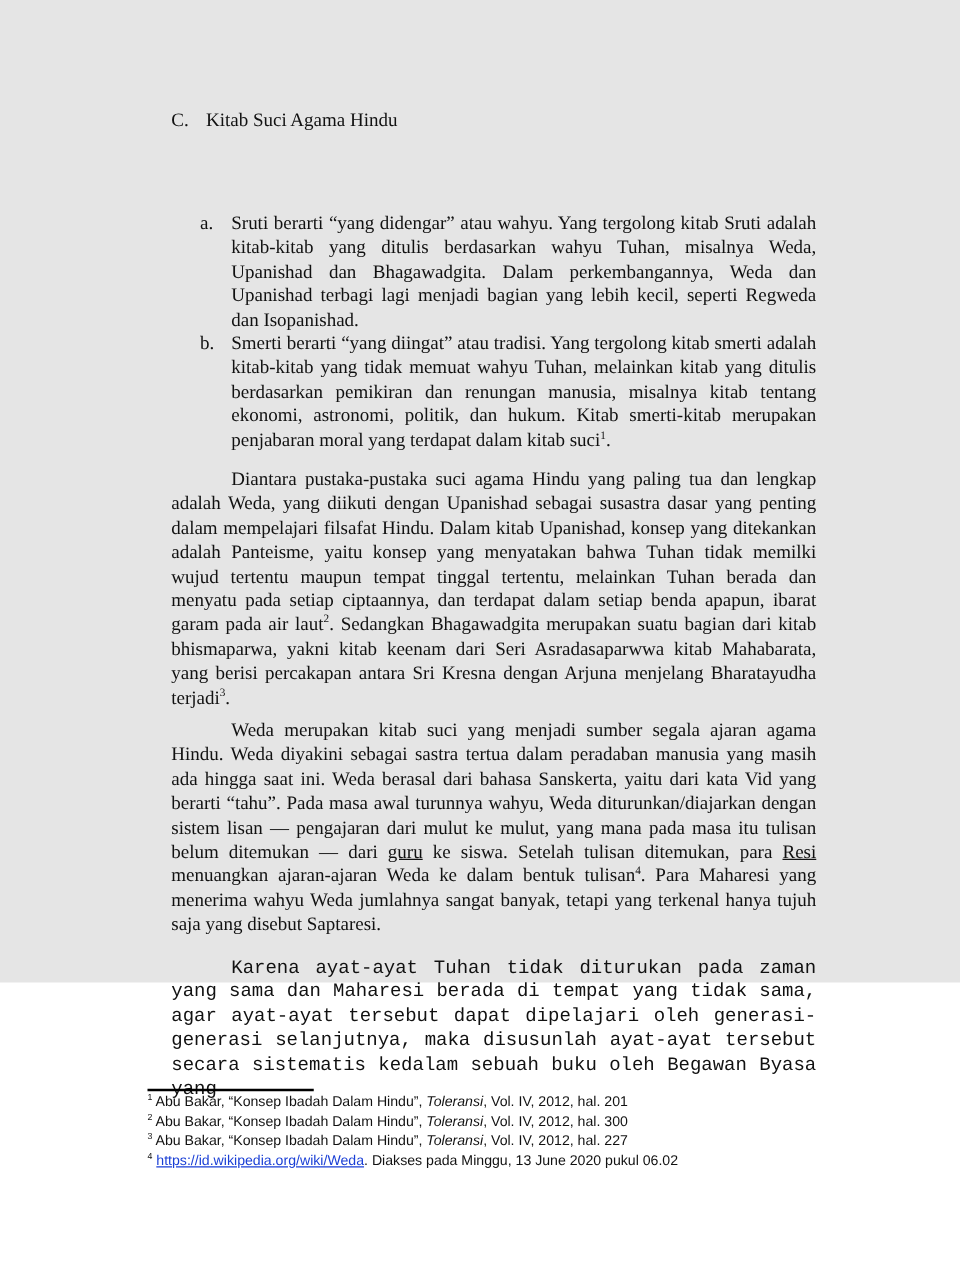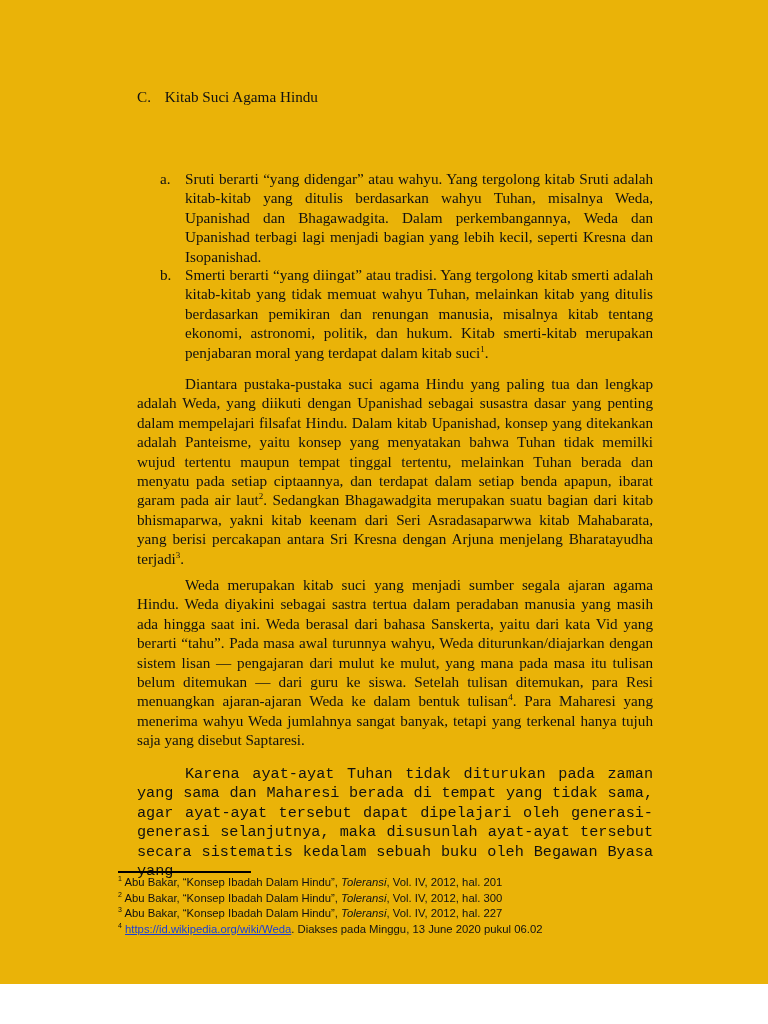--- a/index.html
+++ b/index.html
@@ -1,36 +1,36 @@
 <!DOCTYPE html>
 <html><head>
 <meta charset="utf-8">
 <style>
   html, body { margin: 0; padding: 0; background: #ffffff; }
   body { width: 768px; height: 1024px; position: relative; overflow: hidden; }
-  .page { position: absolute; left: 0; top: 0; width: 768px; height: 984px; background: #eab308; }
+  .page { position: absolute; left: 0; top: 0; width: 768px; height: 786px; background: #e5e5e5; }
   .body-text {
     font-family: "Liberation Serif", "DejaVu Serif", serif;
     font-size: 15.2px;
     color: #111;
     line-height: 19.4px;
   }
   .heading { position: absolute; left: 137px; top: 87px; width: 520px; }
   .heading .num { display: inline-block; width: 24px; }
   .para {
     position: absolute; left: 137px; width: 516px;
     text-align: justify; text-indent: 48px; margin: 0;
   }
   .list-item {
     position: absolute; left: 160px; width: 493px;
   }
   .list-item .marker { position: absolute; left: 0; top: 0; width: 24px; }
   .list-item .text { margin-left: 25px; text-align: justify; }
   sup { font-size: 9px; line-height: 0; vertical-align: super; }
-  .ul { }
+  .ul { text-decoration: underline; }
   .footnote-rule {
     position: absolute; left: 118px; top: 871px; width: 133px; height: 1.5px; background: #000;
   }
   .footnotes {
     position: absolute; left: 118px; top: 875px; width: 560px;
     font-family: "Liberation Sans", "DejaVu Sans", sans-serif;
     font-size: 11.3px; color: #111; line-height: 15.5px;
   }
   .footnotes sup { font-size: 7px; }
   .footnotes a { color: #1a3fd6; text-decoration: underline; }
@@ -41,21 +41,21 @@
 <div class="page">
 
   <div class="heading body-text">
     <span class="num">C.</span>
     <span>Kitab Suci Agama Hindu</span>
   </div>
 
 
   <div class="list-item body-text" style="top:169px;">
     <span class="marker">a.</span>
-    <div class="text">Sruti berarti “yang didengar” atau wahyu. Yang tergolong kitab Sruti adalah kitab-kitab yang ditulis berdasarkan wahyu Tuhan, misalnya Weda, Upanishad dan Bhagawadgita. Dalam perkembangannya, Weda dan Upanishad terbagi lagi menjadi bagian yang lebih kecil, seperti Kresna dan Isopanishad.</div>
+    <div class="text">Sruti berarti “yang didengar” atau wahyu. Yang tergolong kitab Sruti adalah kitab-kitab yang ditulis berdasarkan wahyu Tuhan, misalnya Weda, Upanishad dan Bhagawadgita. Dalam perkembangannya, Weda dan Upanishad terbagi lagi menjadi bagian yang lebih kecil, seperti Regweda dan Isopanishad.</div>
   </div>
 
   <div class="list-item body-text" style="top:265px;">
     <span class="marker">b.</span>
     <div class="text"><span>Smerti berarti “yang diingat” atau tradisi. Yang tergolong kitab smerti adalah kitab-kitab yang tidak memuat wahyu Tuhan, melainkan kitab yang ditulis berdasarkan pemikiran dan renungan manusia, misalnya kitab tentang ekonomi, astronomi, politik, dan hukum. Kitab smerti-kitab merupakan penjabaran moral yang terdapat dalam kitab suci</span><sup>1</sup><span>.</span></div>
   </div>
 
   <p class="para body-text" style="top:374px;"><span>Diantara pustaka-pustaka suci agama Hindu yang paling tua dan lengkap adalah Weda, yang diikuti dengan Upanishad sebagai susastra dasar yang penting dalam mempelajari filsafat Hindu. Dalam kitab Upanishad, konsep yang ditekankan adalah Panteisme, yaitu konsep yang menyatakan bahwa Tuhan tidak memilki wujud tertentu maupun tempat tinggal tertentu, melainkan Tuhan berada dan menyatu pada setiap ciptaannya, dan terdapat dalam setiap benda apapun, ibarat garam pada air laut</span><sup>2</sup><span>. Sedangkan Bhagawadgita merupakan suatu bagian dari kitab bhismaparwa, yakni kitab keenam dari Seri Asradasaparwwa kitab Mahabarata, yang berisi percakapan antara Sri Kresna dengan Arjuna menjelang Bharatayudha terjadi</span><sup>3</sup><span>.</span></p>
 
   <p class="para body-text" style="top:575px;"><span>Weda merupakan kitab suci yang menjadi sumber segala ajaran agama Hindu. Weda diyakini sebagai sastra tertua dalam peradaban manusia yang masih ada hingga saat ini. Weda berasal dari bahasa Sanskerta, yaitu dari kata Vid yang berarti “tahu”. Pada masa awal turunnya wahyu, Weda diturunkan/diajarkan dengan sistem lisan — pengajaran dari mulut ke mulut, yang mana pada masa itu tulisan belum ditemukan — dari </span><span class="ul">guru</span><span> ke siswa. Setelah tulisan ditemukan, para </span><span class="ul">Resi</span><span> menuangkan ajaran-ajaran Weda ke dalam bentuk tulisan</span><sup>4</sup><span>. Para Maharesi yang menerima wahyu Weda jumlahnya sangat banyak, tetapi yang terkenal hanya tujuh saja yang disebut Saptaresi.</span></p>

